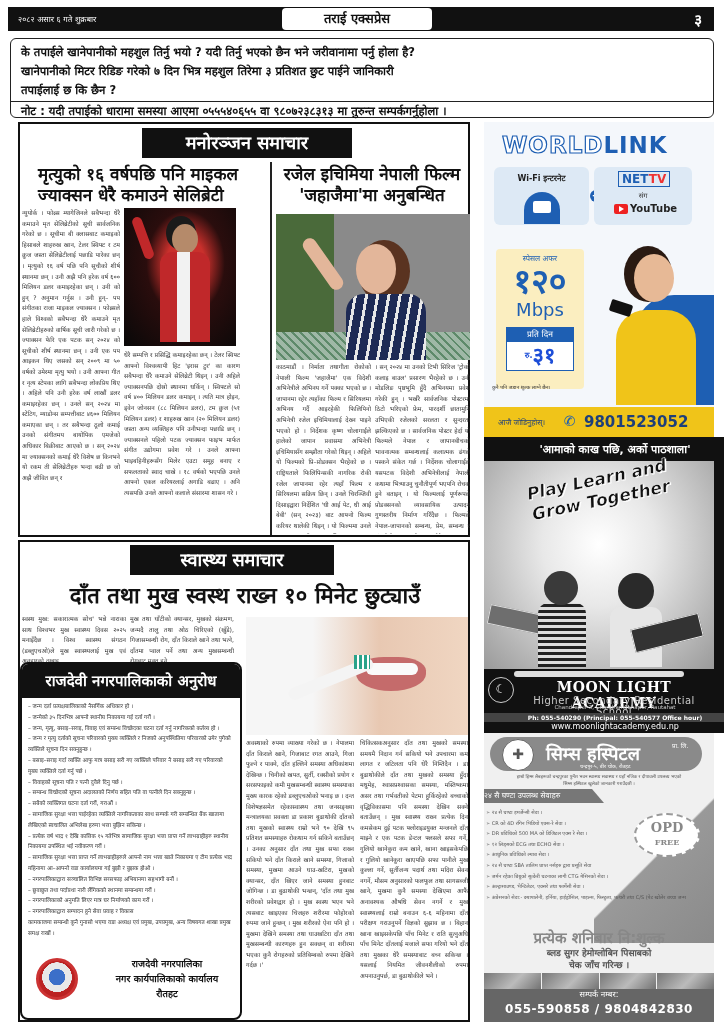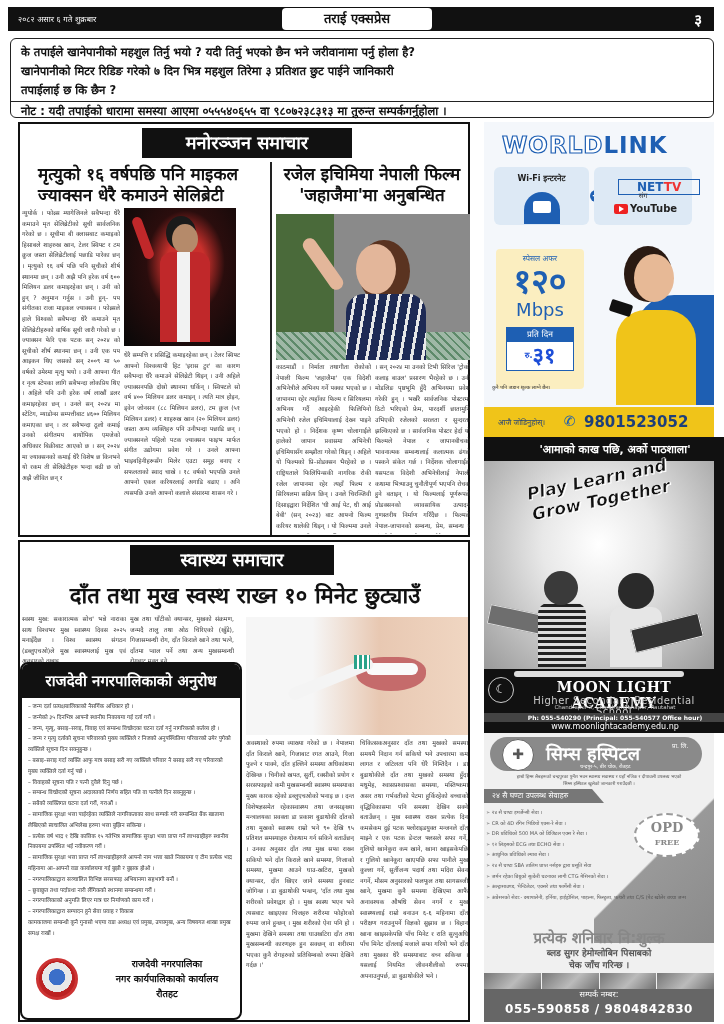--- a/index.html
+++ b/index.html
@@ -47,21 +47,21 @@
   .ad-worldlink { left: 0; top: 0; width: 230px; height: 315px; background: #f4f7fb; overflow: hidden; }
   .wl-logo { position: absolute; left: 18px; top: 10px; font-size: 23px; font-weight: bold; color: #1e5fb3; letter-spacing: 1px; }
   .wl-logo .outline { color: #fff; -webkit-text-stroke: 1.2px #1e5fb3; }
   .wl-card { position: absolute; top: 45px; height: 58px; background: #dde9f5; border-radius: 6px; }
   .wl-wifi { left: 10px; width: 95px; }
   .wl-wifi .lbl { position: absolute; left: 0; right: 0; top: 5px; text-align: center; font-size: 8px; font-weight: bold; color: #222; }
   .wl-wifi .router { position: absolute; left: 30px; top: 25px; width: 36px; height: 32px; background: #1e5fb3; border-radius: 18px 18px 0 0; }
   .wl-wifi .router::after { content: ""; position: absolute; left: 9px; top: 9px; width: 18px; height: 12px; background: #fff; border-radius: 2px; }
   .wl-plus { position: absolute; left: 106px; top: 68px; width: 12px; height: 12px; border-radius: 50%; background: #1e5fb3; color: #fff; font-size: 10px; line-height: 12px; text-align: center; font-weight: bold; }
   .wl-net { left: 110px; width: 98px; }
-  .wl-net .nettv { position: absolute; left: 24px; top: 12px; font-size: 12px; font-weight: bold; color: #1e5fb3; border: 1.5px solid #1e5fb3; padding: 0 18px; line-height: 14px; text-align: right; }
+  .wl-net .nettv { position: absolute; left: 24px; top: 4px; font-size: 12px; font-weight: bold; color: #1e5fb3; border: 1.5px solid #1e5fb3; padding: 0 3px; line-height: 14px; text-align: right; }
   .wl-net .nettv span { color: #e33; }
   .wl-net .sang { position: absolute; left: 0; right: 0; top: 24px; text-align: center; font-size: 7px; color: #333; }
   .wl-net .yt { position: absolute; left: 20px; top: 36px; font-size: 10px; font-weight: bold; color: #222; }
   .wl-net .yt .play { display: inline-block; width: 14px; height: 10px; background: #e22; border-radius: 2px; vertical-align: middle; margin-right: 2px; position: relative; }
   .wl-net .yt .play::after { content: ""; position: absolute; left: 5px; top: 2px; border-left: 5px solid #fff; border-top: 3px solid transparent; border-bottom: 3px solid transparent; }
   .wl-offer { position: absolute; left: 12px; top: 127px; width: 88px; height: 140px; background: #fbeec0; border-radius: 4px; }
   .wl-offer .sp { position: absolute; left: 0; right: 0; top: 4px; text-align: center; font-size: 7.5px; color: #1e5fb3; }
   .wl-offer .speed { position: absolute; left: 0; right: 0; top: 14px; text-align: center; font-size: 34px; font-weight: bold; color: #1e5fb3; line-height: 36px; }
   .wl-offer .mbps { position: absolute; left: 0; right: 0; top: 50px; text-align: center; font-size: 18px; color: #1e5fb3; }
   .wl-offer .perday { position: absolute; left: 10px; top: 78px; width: 68px; height: 14px; background: #1e5fb3; color: #fff; font-size: 8.5px; text-align: center; line-height: 14px; }
@@ -98,21 +98,21 @@
   .ml-phone { position: absolute; left: 0; right: 0; top: 276px; height: 9px; background: #444; text-align: center; color: #fff; font-size: 6px; line-height: 9px; font-weight: bold; }
   .ml-web { position: absolute; left: 0; right: 0; top: 285px; text-align: center; color: #fff; font-size: 8px; }
 
   .ad-sims { left: 0; top: 611px; width: 230px; height: 289px; background: #f0f0f0; overflow: hidden; }
   .sims-head { position: absolute; left: 6px; top: 4px; width: 212px; height: 34px; background: #8a8a8a; border-radius: 17px; }
   .sims-logo { position: absolute; left: 12px; top: 2px; width: 32px; height: 32px; border-radius: 50%; background: #fff; border: 1.5px solid #666; color: #555; font-size: 14px; text-align: center; line-height: 29px; }
   .sims-name { position: absolute; left: 56px; top: 4px; color: #fff; font-size: 18px; font-weight: bold; }
   .sims-pvt { position: absolute; left: 182px; top: 5px; color: #fff; font-size: 6px; line-height: 8px; }
   .sims-addr { position: absolute; left: 90px; top: 26px; color: #fff; font-size: 5px; }
   .sims-tag { position: absolute; left: 30px; top: 40px; width: 170px; text-align: center; font-size: 4.5px; color: #555; line-height: 7px; }
-  .sims-svc-title { position: absolute; left: 0; top: 56px; width: 120px; height: 14px; background: #777; color: #fff; font-size: 7.5px; line-height: 14px; padding-left: 8px; clip-path: polygon(0 0, 90% 0, 100% 100%, 0 100%); }
+  .sims-svc-title { position: absolute; left: 0; top: 56px; width: 120px; height: 14px; background: #777; color: #fff; font-size: 7.5px; line-height: 14px; clip-path: polygon(0 0, 90% 0, 100% 100%, 0 100%); }
   .sims-diag { position: absolute; left: 110px; top: 50px; width: 120px; height: 160px; background: linear-gradient(135deg, transparent 48%, #999 49%, #8a8a8a 100%); }
   .sims-opd { position: absolute; left: 150px; top: 80px; width: 66px; height: 44px; background: #fff; border-radius: 50%; border: 2px dashed #999; text-align: center; }
   .sims-opd .o1 { display: block; font-size: 13px; font-weight: bold; color: #888; font-family: "DejaVu Serif", serif; line-height: 18px; margin-top: 4px; }
   .sims-opd .o2 { display: block; font-size: 8px; font-weight: bold; color: #888; font-family: "DejaVu Serif", serif; }
   .sims-list { position: absolute; left: 2px; top: 74px; width: 200px; font-size: 5px; line-height: 10.6px; color: #555; }
   .sims-list li { list-style: none; white-space: nowrap; overflow: hidden; }
   .sims-list li::before { content: "➢ "; color: #777; }
   .sims-free { position: absolute; left: 0; right: 0; top: 194px; text-align: center; color: #888; font-size: 15px; font-weight: bold; }
   .sims-free2 { position: absolute; left: 0; right: 0; top: 214px; text-align: center; color: #555; font-size: 9px; font-weight: bold; line-height: 12px; }
   .sims-photos { position: absolute; left: 0; top: 243px; width: 230px; height: 28px; display: flex; gap: 1px; }

